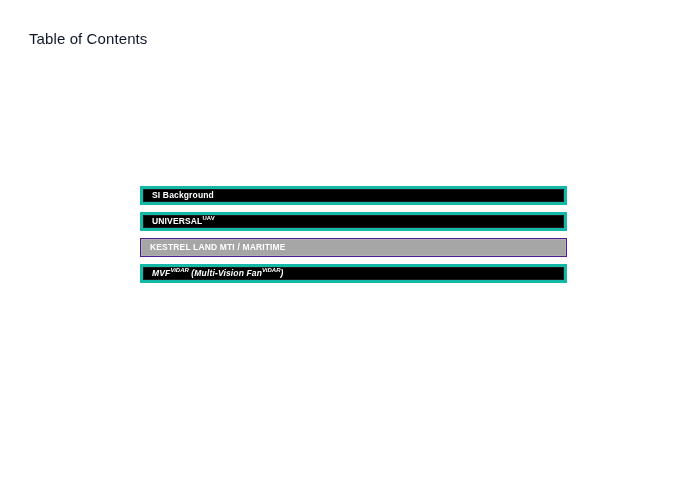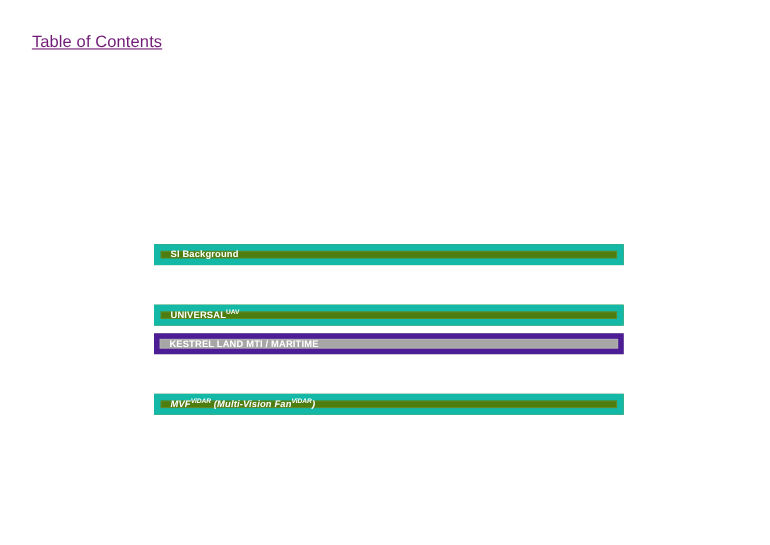--- a/index.html
+++ b/index.html
@@ -18,52 +18,50 @@
     width: 700px;
     height: 495px;
     background: #ffffff;
   }
   .slide-title {
     position: absolute;
     left: 29px;
     top: 30px;
     font-size: 15px;
     font-weight: 400;
-    color: #701a75;
+    color: #0f172a;
     letter-spacing: 0.1px;
     white-space: nowrap;
-    text-decoration: underline;
   }
   .toc {
     position: absolute;
     left: 140px;
     top: 186px;
     width: 427px;
   }
   .toc-bar {
     position: relative;
     height: 19px;
     margin-bottom: 7px;
     box-sizing: border-box;
     display: flex;
     align-items: center;
     padding-left: 9px;
   }
   .toc-bar:last-child {
     margin-bottom: 0;
   }
   .toc-bar.navy {
-    background: #4d7c0f;
-    border: 6px solid #14b8a6;
+    background: #000000;
+    border: 3px solid #14b8a6;
     box-shadow: inset 0 0 0 1px rgba(255,255,255,0.10);
-    margin-top: 36px;
   }
   .toc-bar.gray {
     background: #A6A6A6;
-    border: 5px solid #4c1d95;
+    border: 1px solid #4c1d95;
     box-shadow: inset 0 0 0 1px rgba(255,255,255,0.14);
   }
   .toc-label {
     font-size: 8.5px;
     font-weight: bold;
     color: #ffffff;
     line-height: 1;
     white-space: nowrap;
     letter-spacing: 0.15px;
   }

